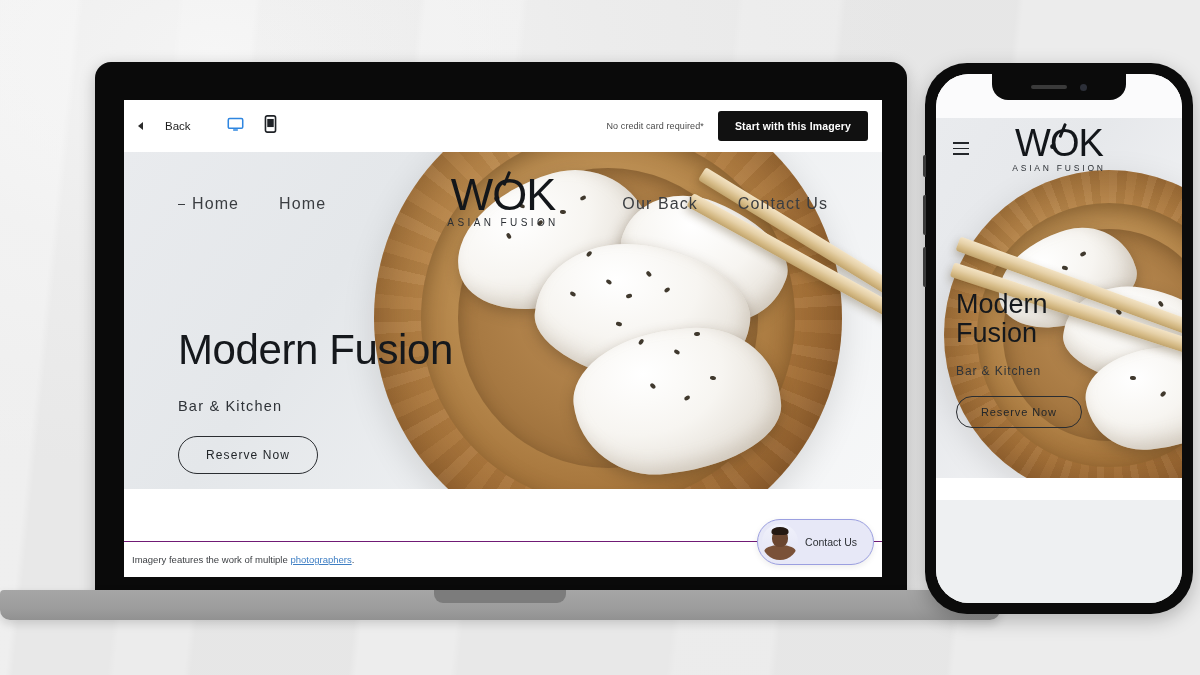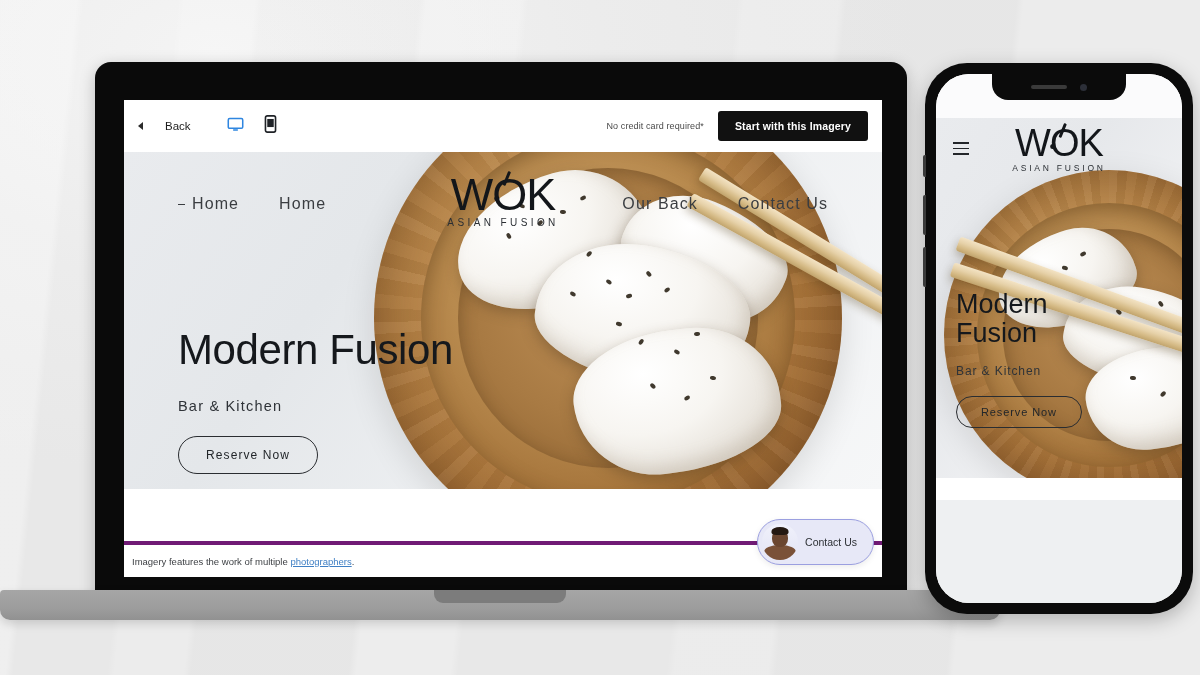--- a/index.html
+++ b/index.html
@@ -300,21 +300,21 @@
     color: #22262a;
     letter-spacing: 1.1px;
     cursor: pointer;
     background: transparent;
   }
 
   
   .site-band { height: 52px; background: #fff; }
   .site-footer {
     height: 36px;
-    border-top: 4px solid #701a75;
+    border-top: 1px solid #701a75;
     display: flex;
     align-items: center;
     padding: 0 8px;
     background: #fff;
   }
   .footer-note {
     font-size: 9.5px;
     color: #3c3f43;
   }
   .footer-note a { color: #3f7fc4; text-decoration: underline; }

